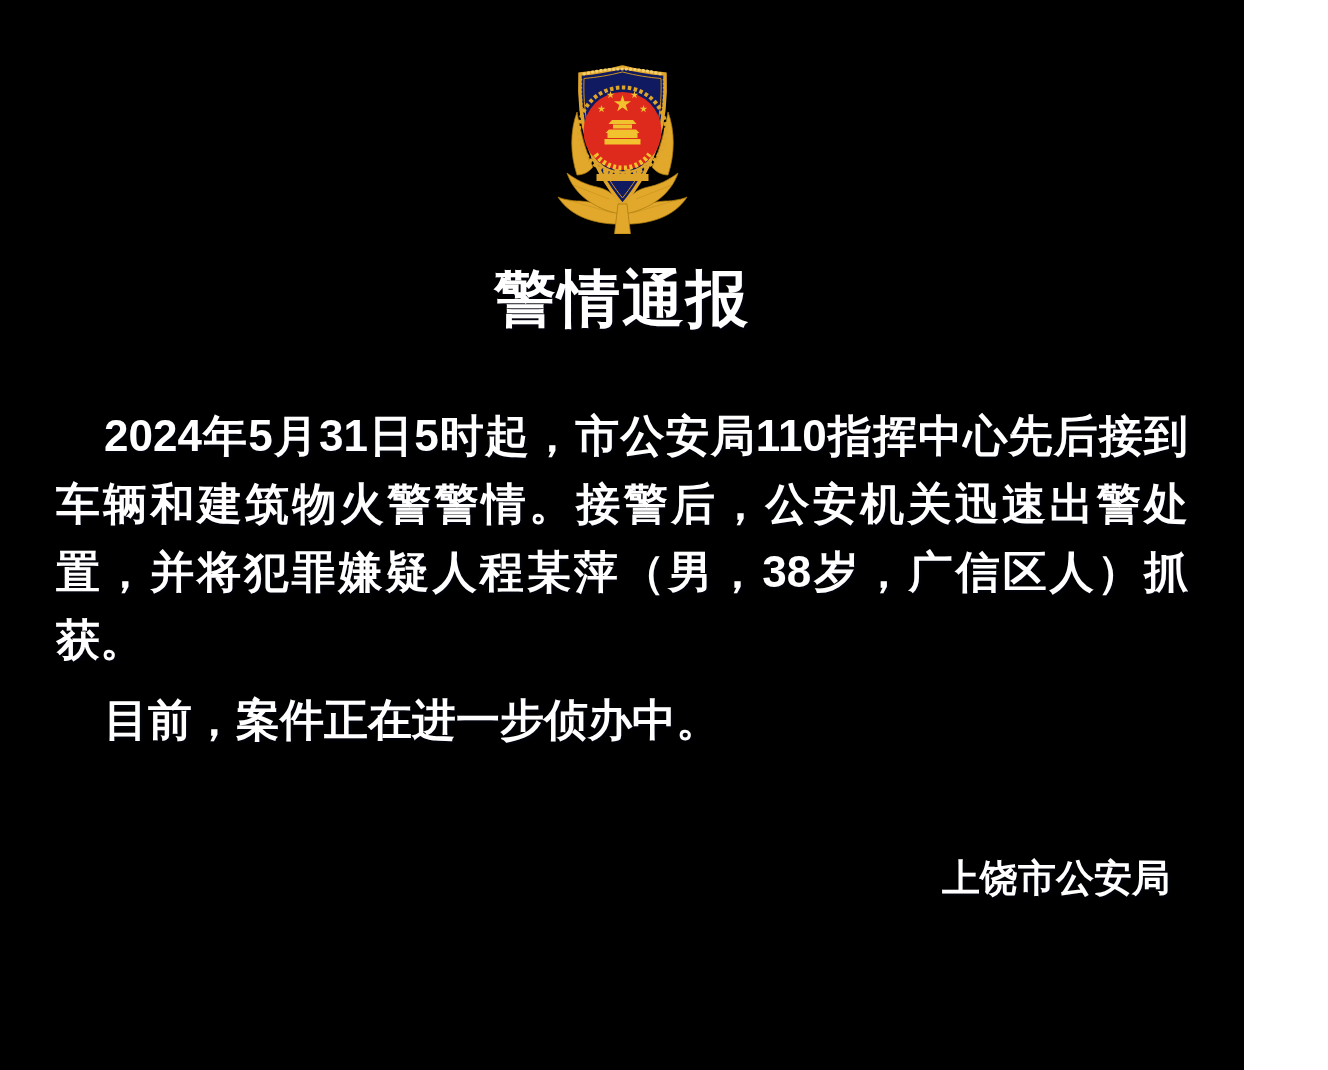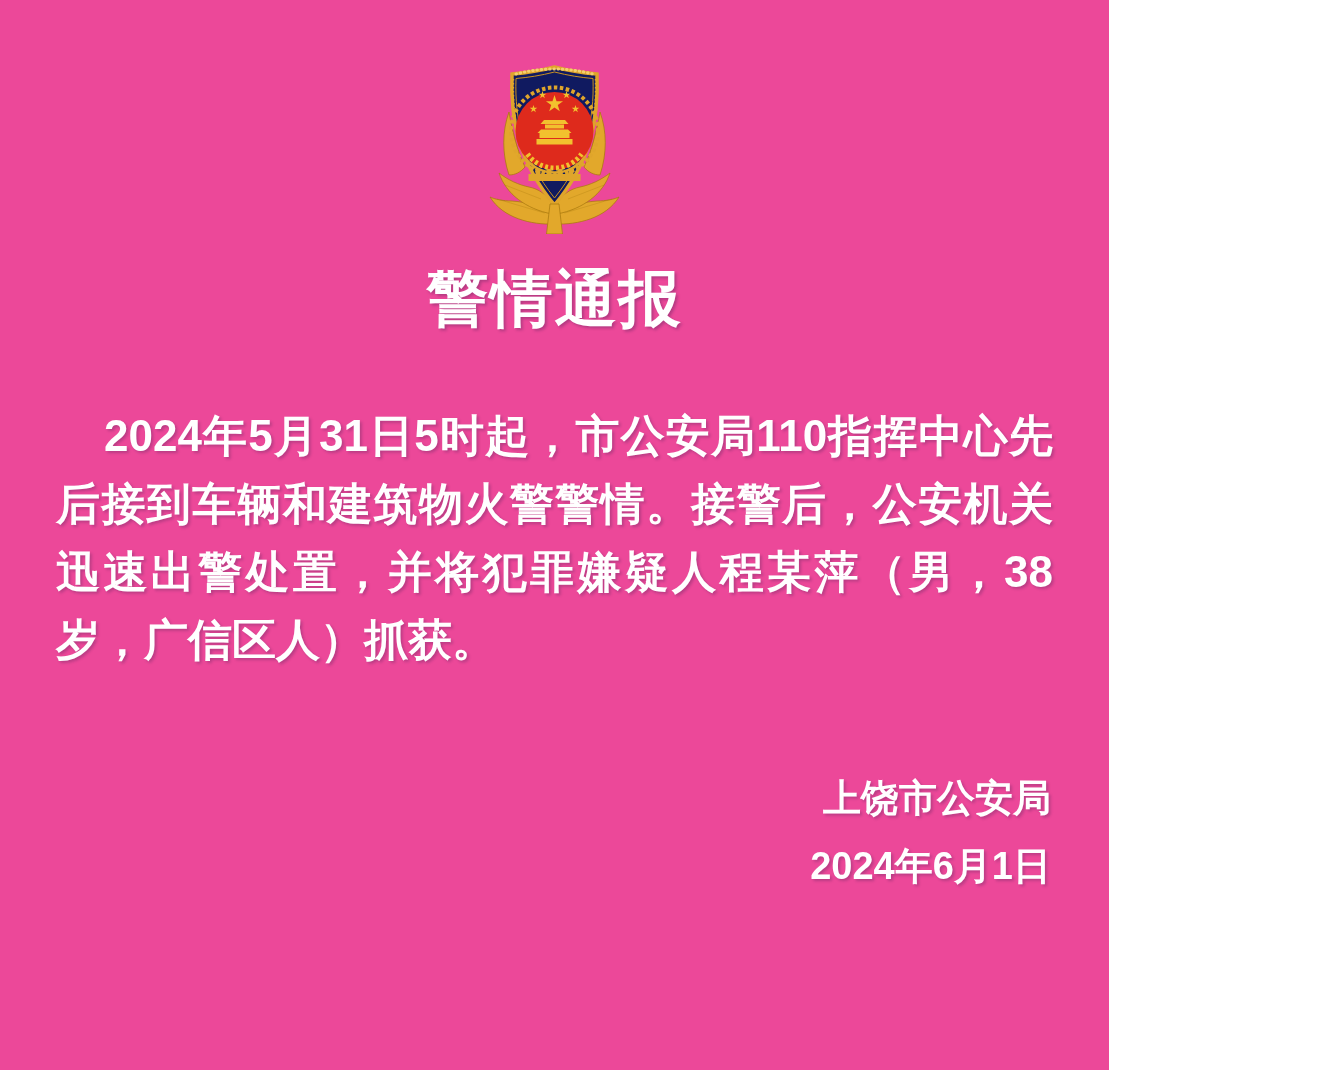--- a/index.html
+++ b/index.html
@@ -6,23 +6,23 @@
     margin: 0;
     padding: 0;
   }
   body {
     width: 1328px;
     height: 1070px;
     font-family: "Liberation Sans", "DejaVu Sans", sans-serif;
   }
   .page {
     position: relative;
-    width: 1109px;
+    width: 1244px;
     height: 1070px;
-    background: #ec4899;
+    background: #000000;
     overflow: hidden;
     color: #FFFFFF;
   }
   .emblem-wrap {
     padding-top: 56px;
     display: flex;
     justify-content: center;
   }
   .title {
     margin: 26px 0 0 0;
@@ -51,21 +51,21 @@
   .signature {
     margin-top: 90px;
     padding: 0 58px;
     text-align: right;
     font-size: 38px;
     line-height: 68px;
     font-weight: bold;
     color: #FFFFFF;
     text-shadow: 2px 2px 3px rgba(10,16,60,0.22);
   }
-  .signature div { margin: 0; }
+  .signature div { margin: 16px; }
 </style>
 </head>
 <body>
 
 <div class="page">
 
   <div class="emblem-wrap">
     <svg width="155" height="178" viewBox="0 0 310 356" xmlns="http://www.w3.org/2000/svg" aria-hidden="true">
 
       <g fill="#E2A82B" stroke="#A9790F" stroke-width="1.5">
@@ -115,20 +115,20 @@
       <path d="M103,236 h14 v-10 h10 v10 h12 v-10 h10 v10 h12 v-10 h10 v10 h12 v-10 h10 v10 h14 v14 h-104 z" fill="#DFA52B"></path>
 
       <path d="M146,296 L164,296 L171,356 L139,356 Z" fill="#E2A82B" stroke="#A9790F" stroke-width="1.5"></path>
     </svg>
   </div>
 
   <h1 class="title">警情通报</h1>
 
   <div class="content">
     <p>2024年5月31日5时起，市公安局110指挥中心先后接到车辆和建筑物火警警情。接警后，公安机关迅速出警处置，并将犯罪嫌疑人程某萍（男，38岁，广信区人）抓获。</p>
+    <p>目前，案件正在进一步侦办中。</p>
   </div>
 
   <div class="signature">
     <div>上饶市公安局</div>
-    <div>2024年6月1日</div>
   </div>
 
 </div>
 
 </body></html>

